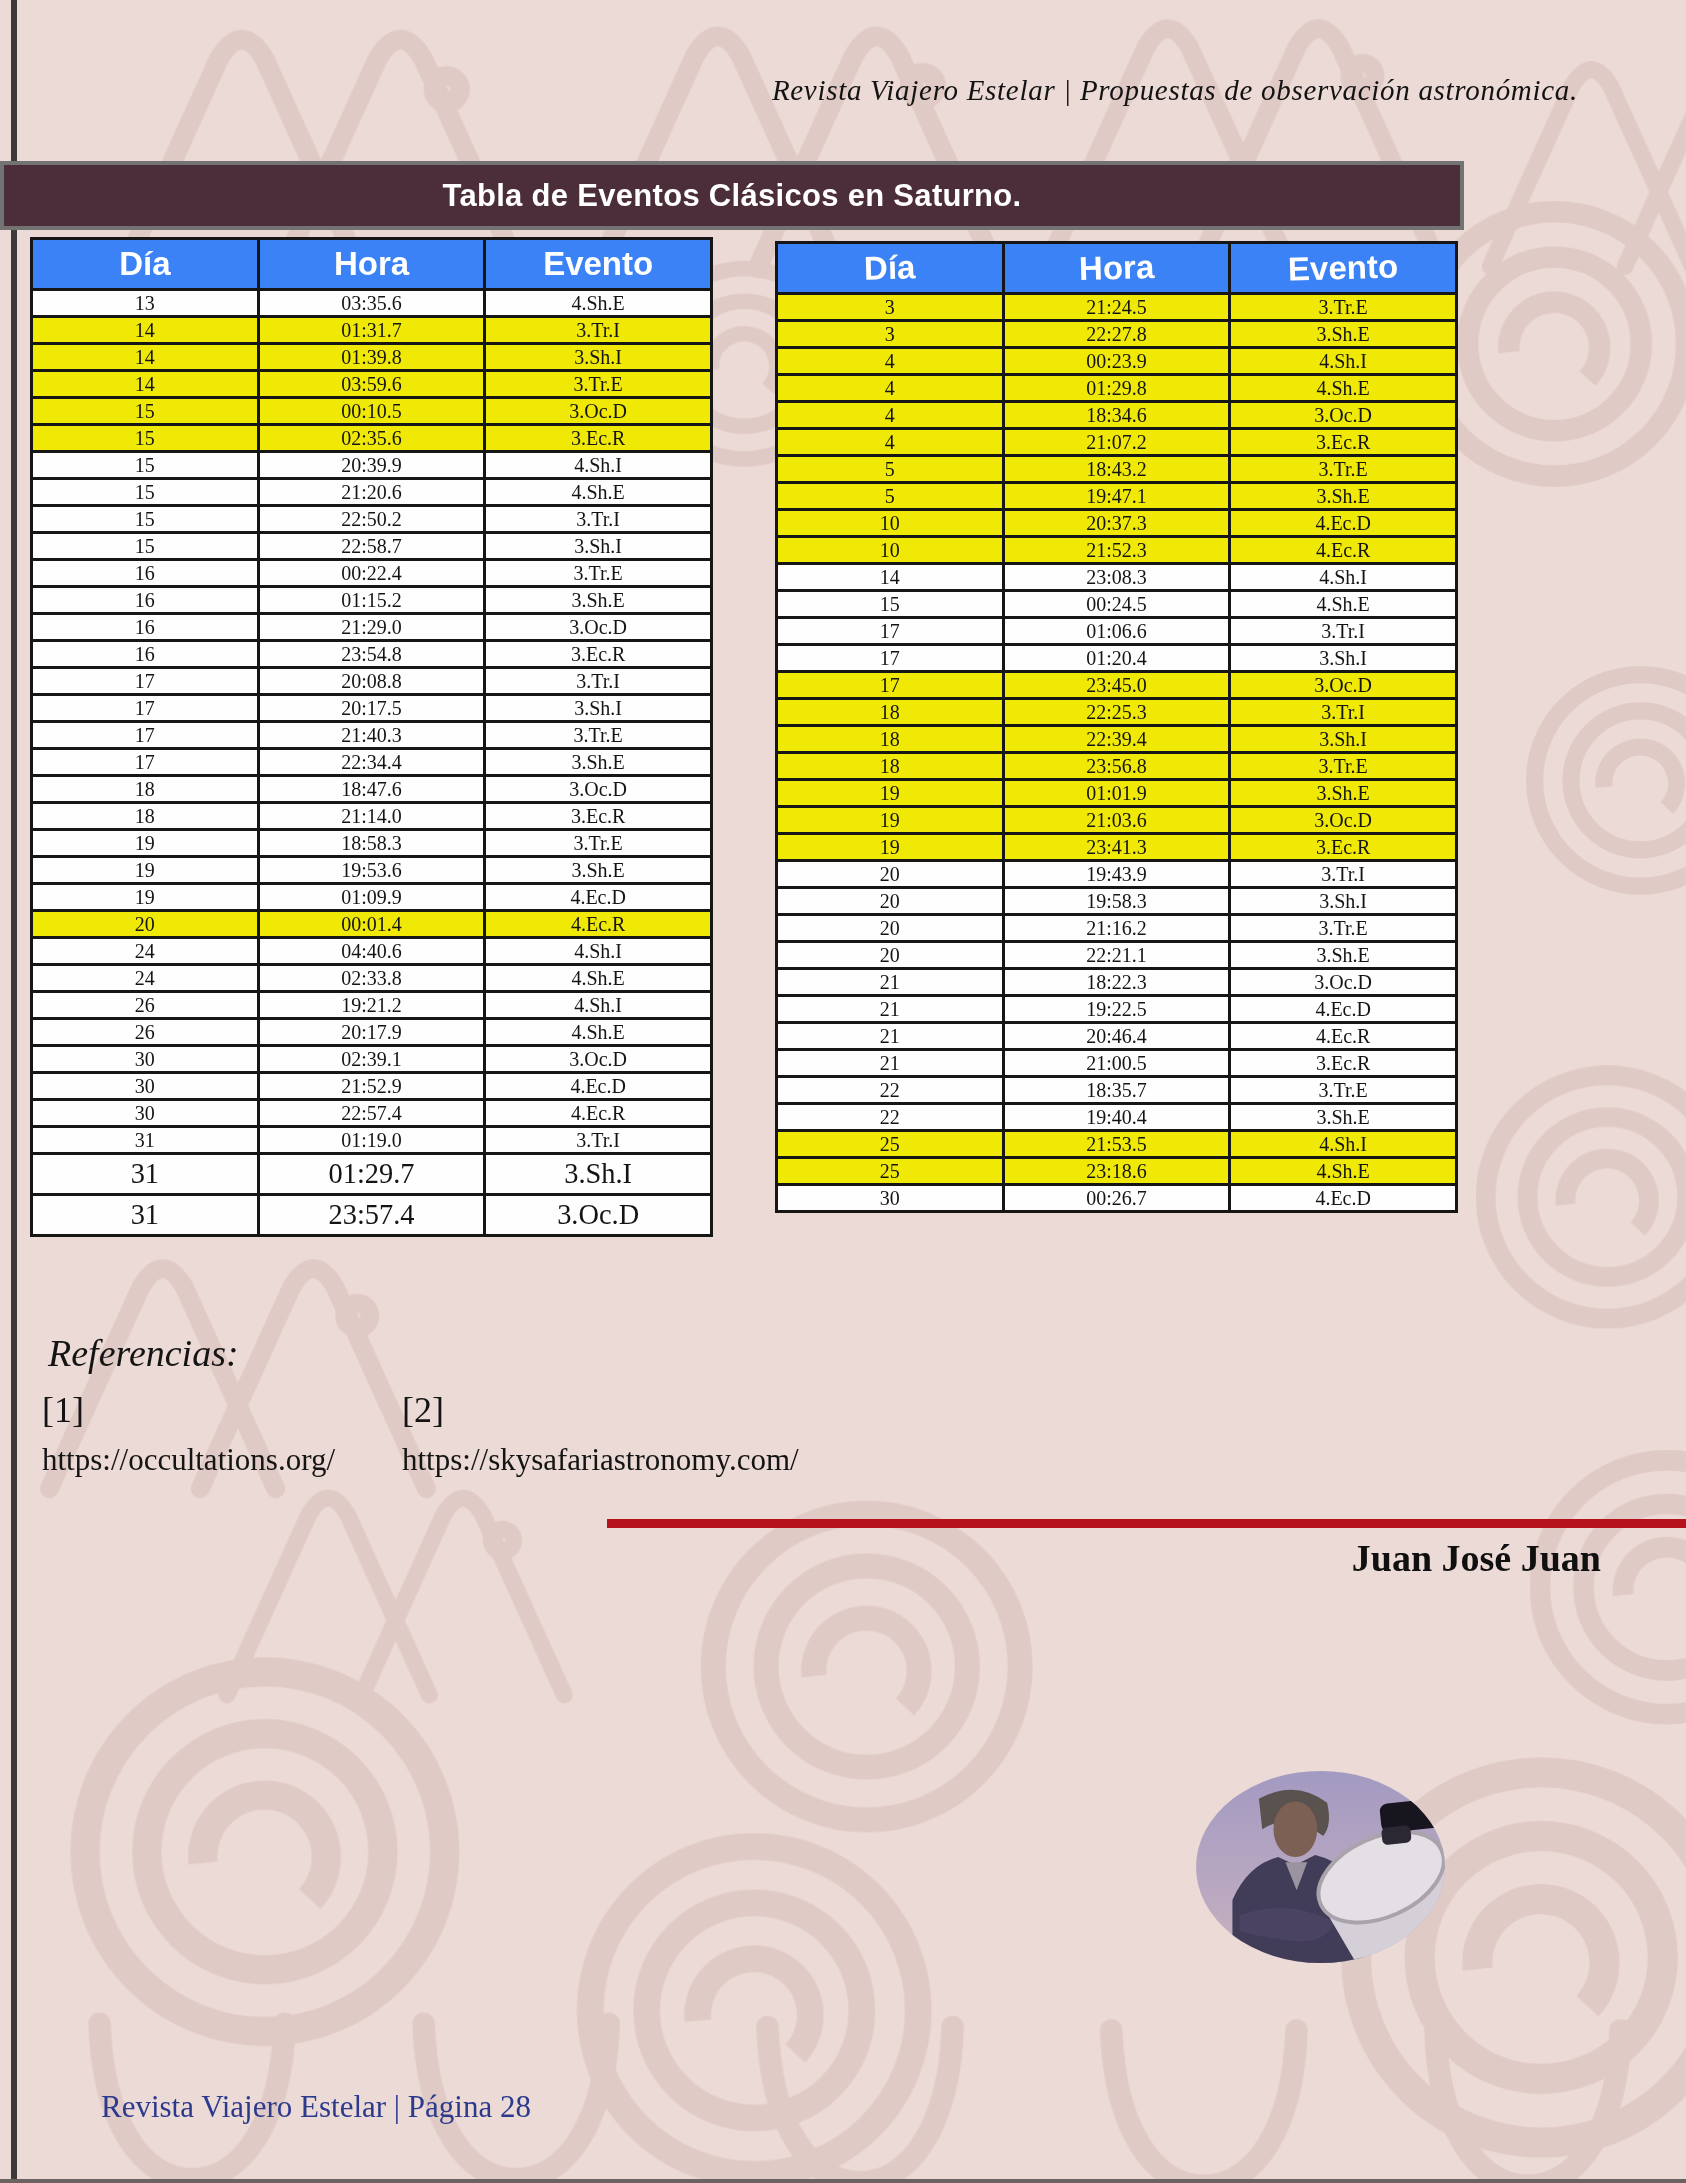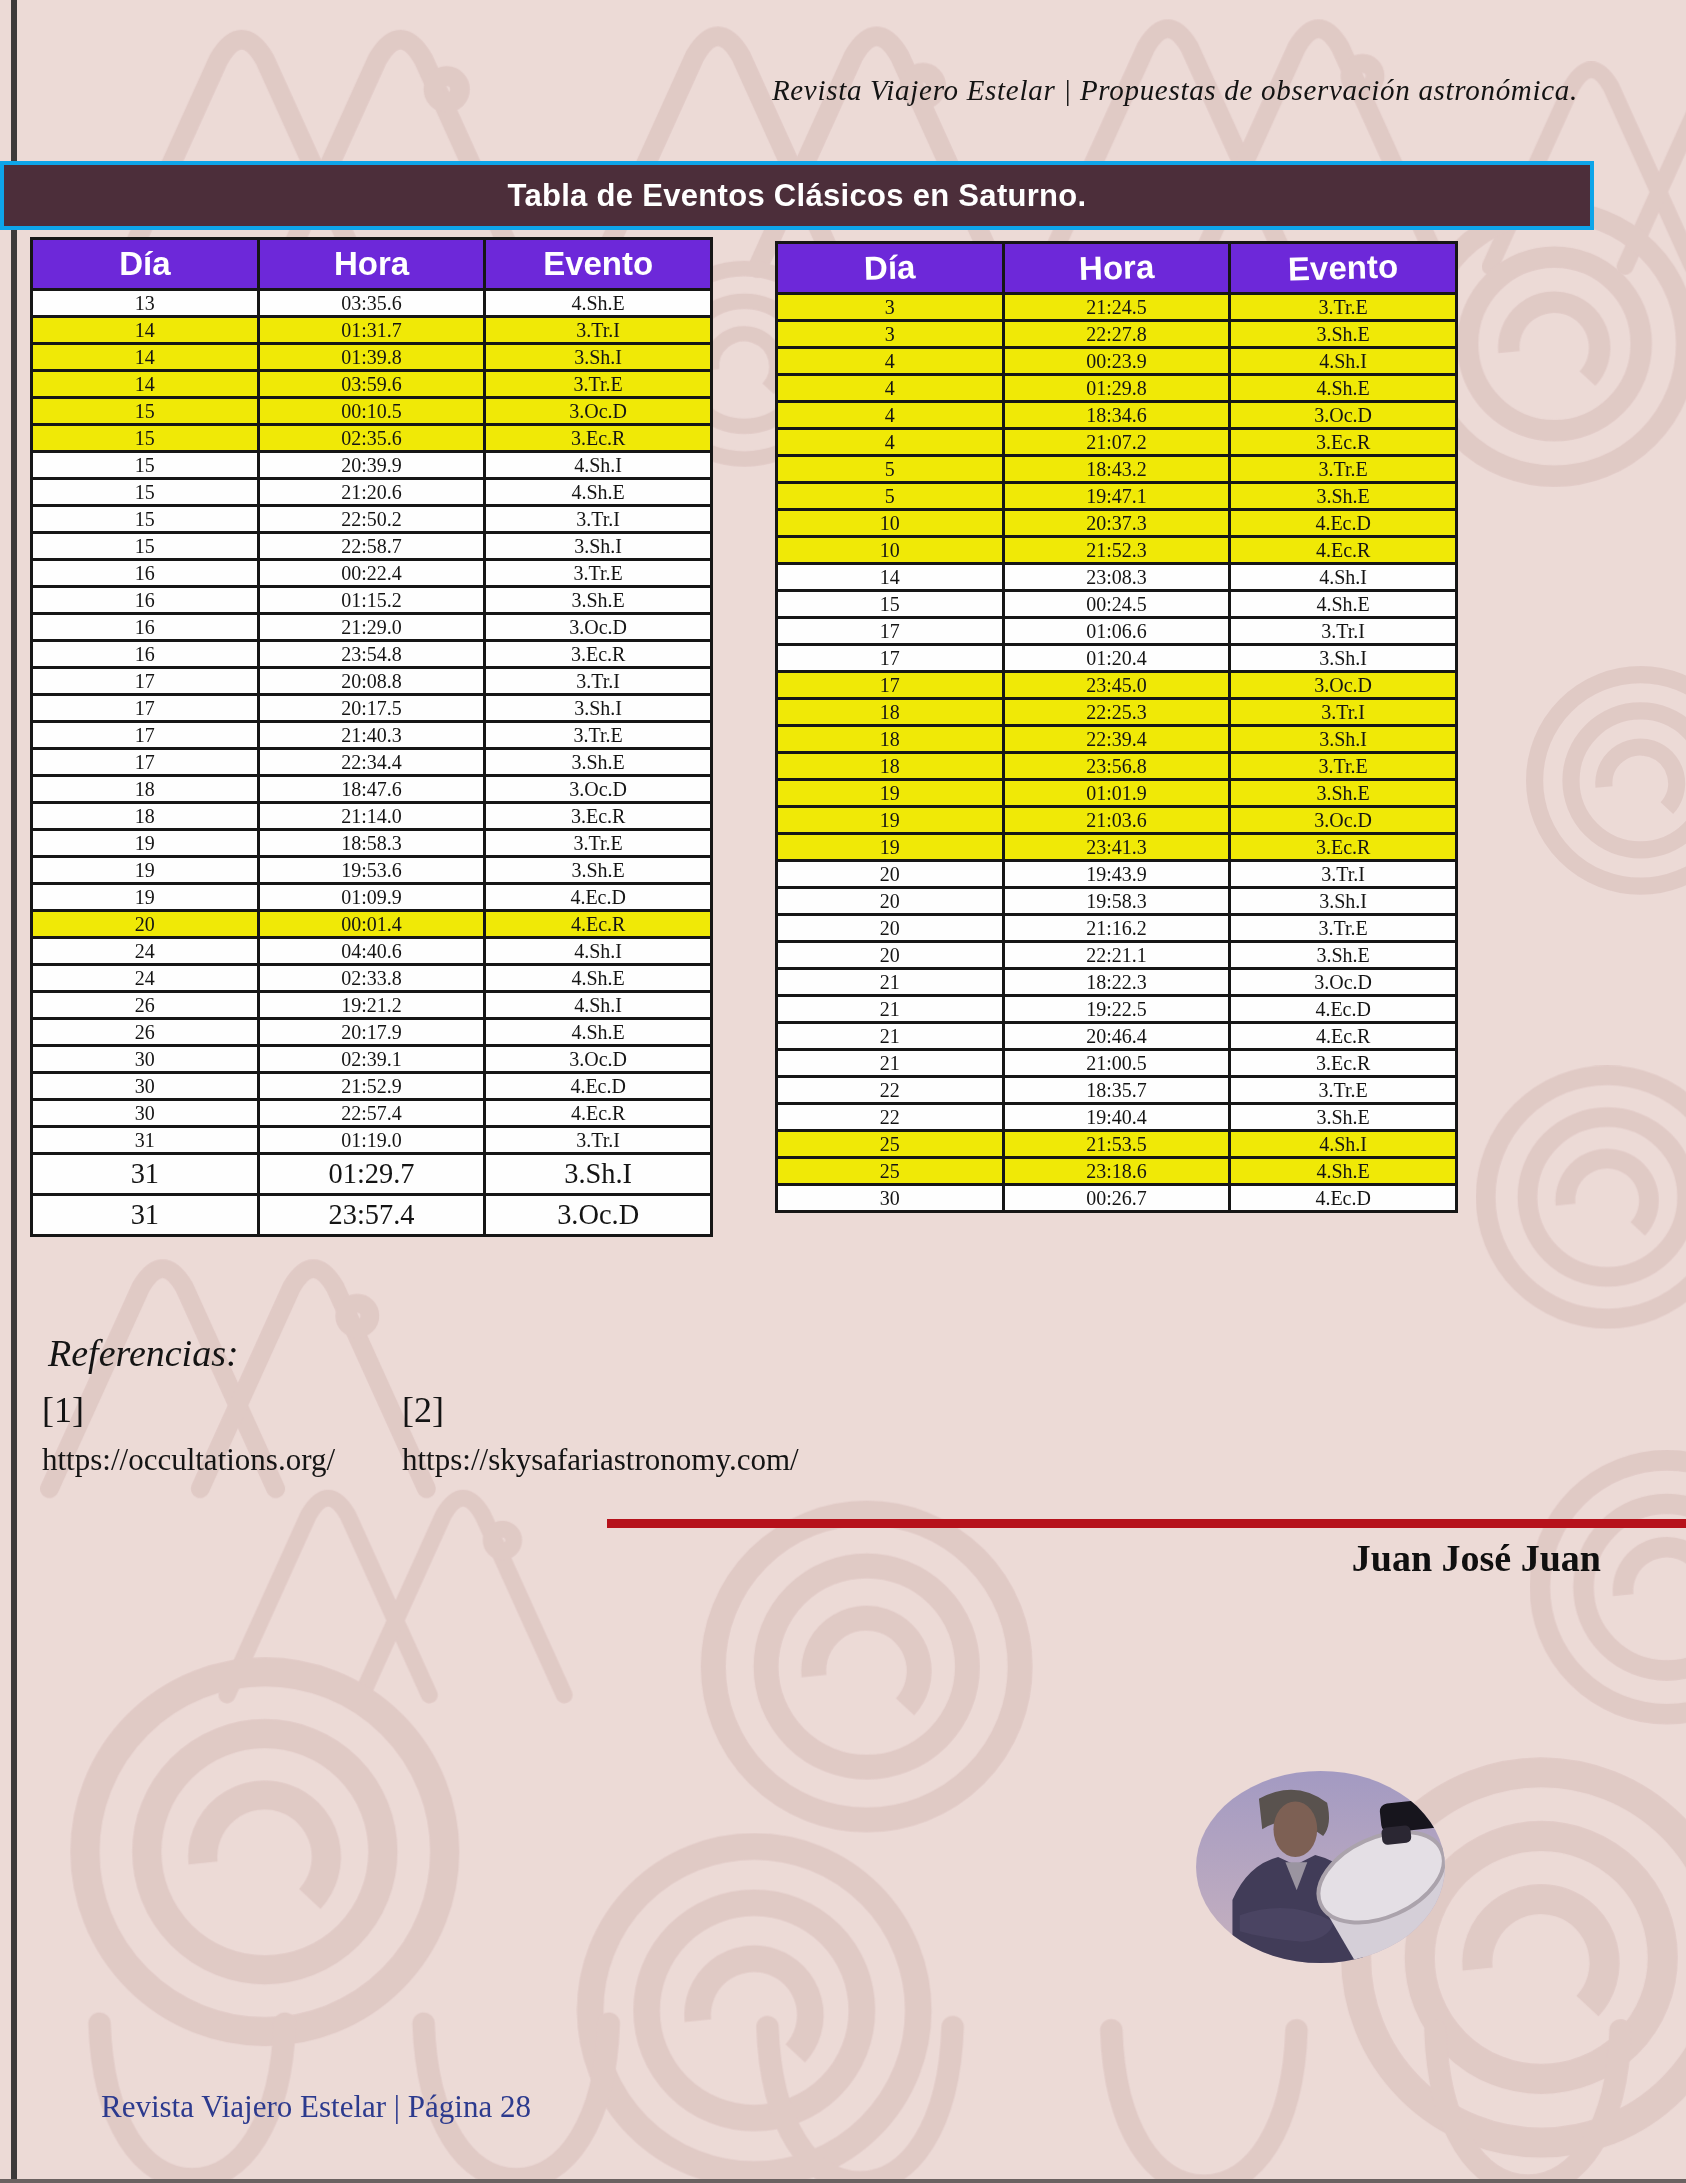--- a/index.html
+++ b/index.html
@@ -3,29 +3,29 @@
 <meta charset="utf-8">
 <style>
   html,body{margin:0;padding:0;}
   body{width:1687px;height:2183px;font-family:"Liberation Serif",serif;}
   .page{position:relative;width:1687px;height:2183px;background:#ecdad6;overflow:hidden;}
   .watermark{position:absolute;left:0;top:0;z-index:0;}
   .left-rule{position:absolute;left:10.6px;top:0;width:6px;height:2183px;background:#3d3a3a;z-index:1;}
   .bottom-rule{position:absolute;left:0;bottom:0;width:1687px;height:4px;background:#6b6261;z-index:1;}
   .page-header{position:absolute;top:74px;right:109px;z-index:2;
     font:italic 29px "Liberation Serif",serif;color:#131313;letter-spacing:0.7px;margin-left:20px;}
-  .title-bar{position:absolute;left:0;top:161px;width:1594px;height:69px;box-sizing:border-box;
-    background:#4c2e3a;border:4px solid #0ea5e9;z-index:3;
+  .title-bar{position:absolute;left:0;top:161px;width:1464px;height:69px;box-sizing:border-box;
+    background:#4c2e3a;border:4px solid #737373;z-index:3;
     display:flex;align-items:center;justify-content:center;}
   .title-bar span{font:bold 31px "Liberation Sans",sans-serif;color:#ffffff;letter-spacing:0.3px;}
   .evt-table{position:absolute;border-collapse:collapse;table-layout:fixed;z-index:2;background:transparent;}
   .evt-table.left{left:30px;top:237px;width:683px;}
   .evt-table.right{left:775px;top:241px;width:683px;}
   .evt-table th,.evt-table td{border:3.3px solid #161616;text-align:center;vertical-align:middle;padding:0;}
-  .evt-table th{height:48px;background:#6d28d9;color:#ffffff;
+  .evt-table th{height:48px;background:#3b82f6;color:#ffffff;
     font:bold 33px "Liberation Sans",sans-serif;}
   .evt-table.right th span{display:inline-block;transform:rotate(-1.6deg);}
   .evt-table td{height:24px;background:#fefefe;font:20px "Liberation Serif",serif;color:#141414;}
   .evt-table tr.hl td{background:#f0e906;}
   .evt-table tr.big td{height:38px;font-size:28.4px;}
   .refs-heading{position:absolute;left:48px;top:1331px;z-index:2;
     font:italic 38px "Liberation Serif",serif;color:#141414;}
   .ref{position:absolute;top:1389px;z-index:2;color:#141414;}
   .ref.ref1{left:42px;}
   .ref.ref2{left:402px;}

